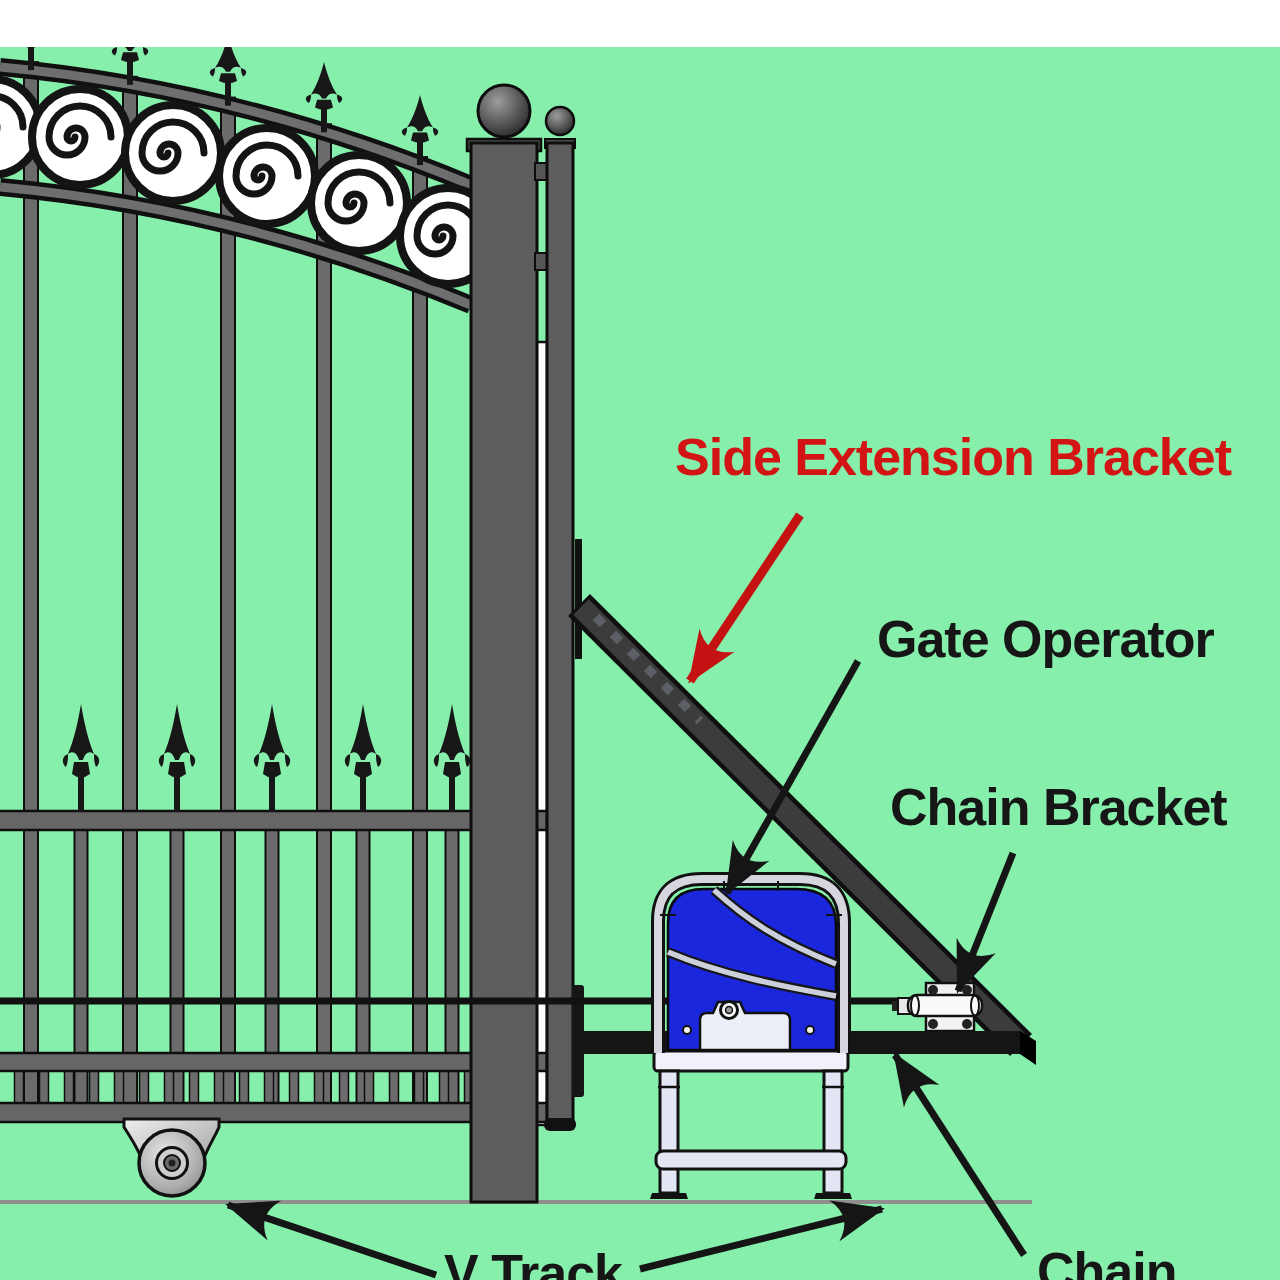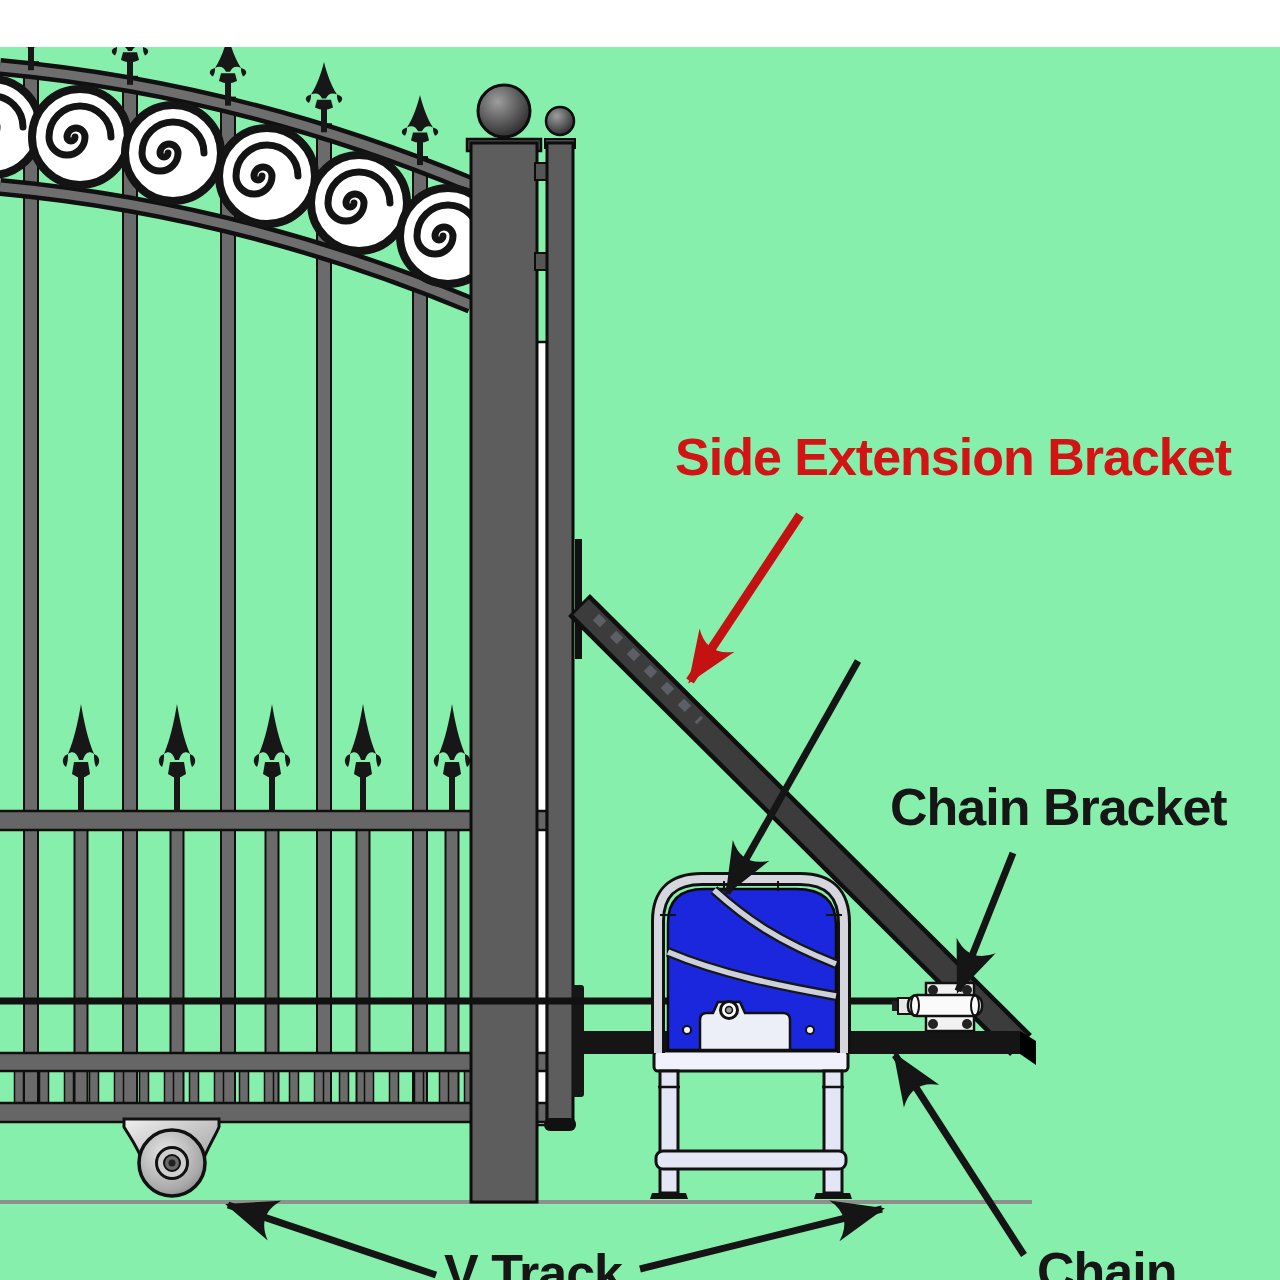--- a/index.html
+++ b/index.html
@@ -208,17 +208,18 @@
     <line x1="800" y1="468" x2="690" y2="634" stroke="#c41212" stroke-width="9" marker-end="url(#ahR)"></line>
     <line x1="858" y1="614" x2="727" y2="846" marker-end="url(#ahB)"></line>
     <line x1="1013" y1="806" x2="958" y2="944" marker-end="url(#ahB)"></line>
     <line x1="1024" y1="1208" x2="895" y2="1008" marker-end="url(#ahB)"></line>
     <line x1="436" y1="1228" x2="228" y2="1158" marker-end="url(#ahB)"></line>
     <line x1="640" y1="1222" x2="882" y2="1162" marker-end="url(#ahB)"></line>
   </g>
 </svg>
 
 <div class="lbl red" style="left:675px;top:384px">Side Extension Bracket</div>
+<div class="lbl" style="left:877px;top:566px">Gate Operator</div>
 <div class="lbl" style="left:890px;top:734px">Chain Bracket</div>
 <div class="lbl" style="left:444px;top:1200px">V Track</div>
 <div class="lbl" style="left:1037px;top:1198px">Chain</div>
 
 </div>
 
 </body></html>

